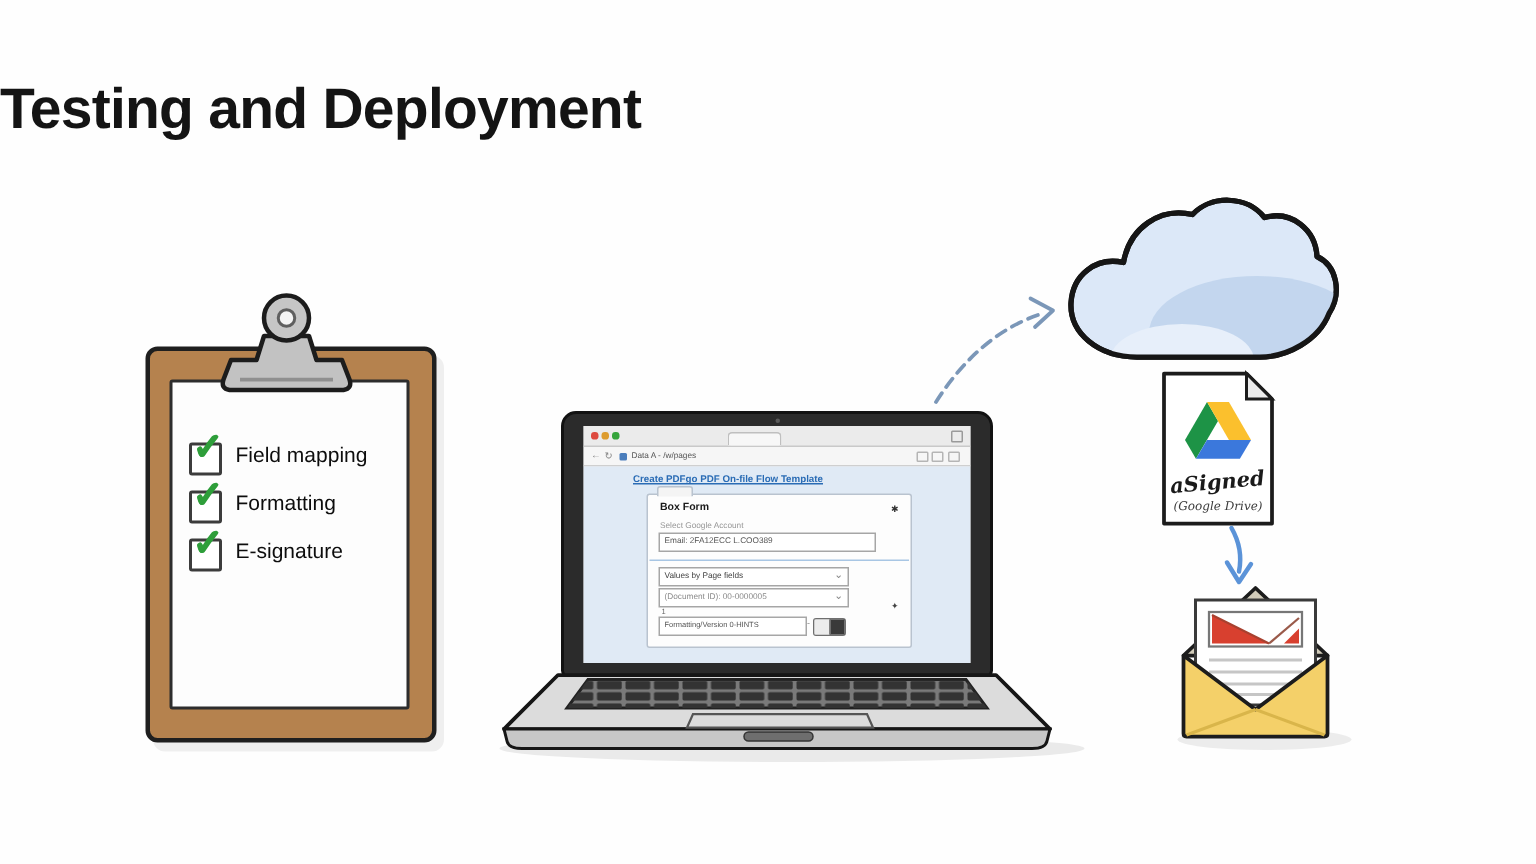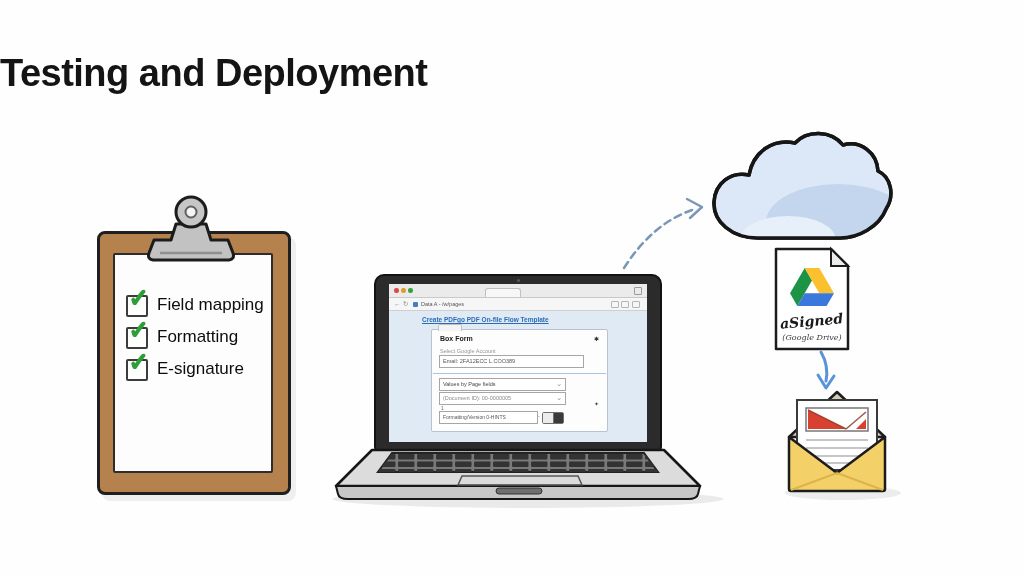--- a/index.html
+++ b/index.html
@@ -12,21 +12,21 @@
   .board{position:absolute;left:97px;top:231px;width:188px;height:258px;background:#b5824e;
     border:3px solid #1f1f1f;border-radius:8px;box-shadow:5px 6px 0 rgba(0,0,0,0.06);}
   .paper{position:absolute;left:113px;top:253px;width:156px;height:216px;background:#fdfdfd;
     border:2px solid #2d2d2d;border-radius:2px;}
   .checklist{position:absolute;left:126px;top:293px;width:150px;}
   .check-row{position:relative;height:32px;}
   .checkbox{position:absolute;left:0;top:2px;width:18px;height:18px;background:#fff;
     border:2.5px solid #3c3c3c;border-radius:2px;}
   .check-glyph{position:absolute;left:2px;top:-10px;font-size:25px;font-weight:bold;
     color:#2e9e3a;text-shadow:0.5px 0.5px 0 #2e9e3a;}
-  .check-label{position:absolute;left:31px;top:2px;font-size:17px;color:#0d0d0d;font-weight:500;}
+  .check-label{position:absolute;left:31px;top:2px;font-size:14px;color:#0d0d0d;font-weight:500;}
   
   .screen{position:absolute;left:374px;top:274px;width:288px;height:178px;background:#2b2b2b;
     border:2.5px solid #121212;border-radius:10px 10px 5px 5px;box-sizing:border-box;}
   .camera{position:absolute;left:50%;top:3px;width:3px;height:3px;margin-left:-1px;
     border-radius:50%;background:#5a5a5a;}
   .screen-inner{position:absolute;left:13px;right:13px;top:8px;bottom:8px;background:#fff;
     display:flex;flex-direction:column;overflow:hidden;}
   .titlebar{position:relative;height:13px;background:#ebebeb;border-bottom:1px solid #c9c9c9;flex:none;}
   .tl-dot{position:absolute;top:4px;width:4.5px;height:4.5px;border-radius:50%;}
   .tl-red{left:5px;background:#dd4a3f;} .tl-yellow{left:12px;background:#dd9c2e;} .tl-green{left:19px;background:#35a43b;}

